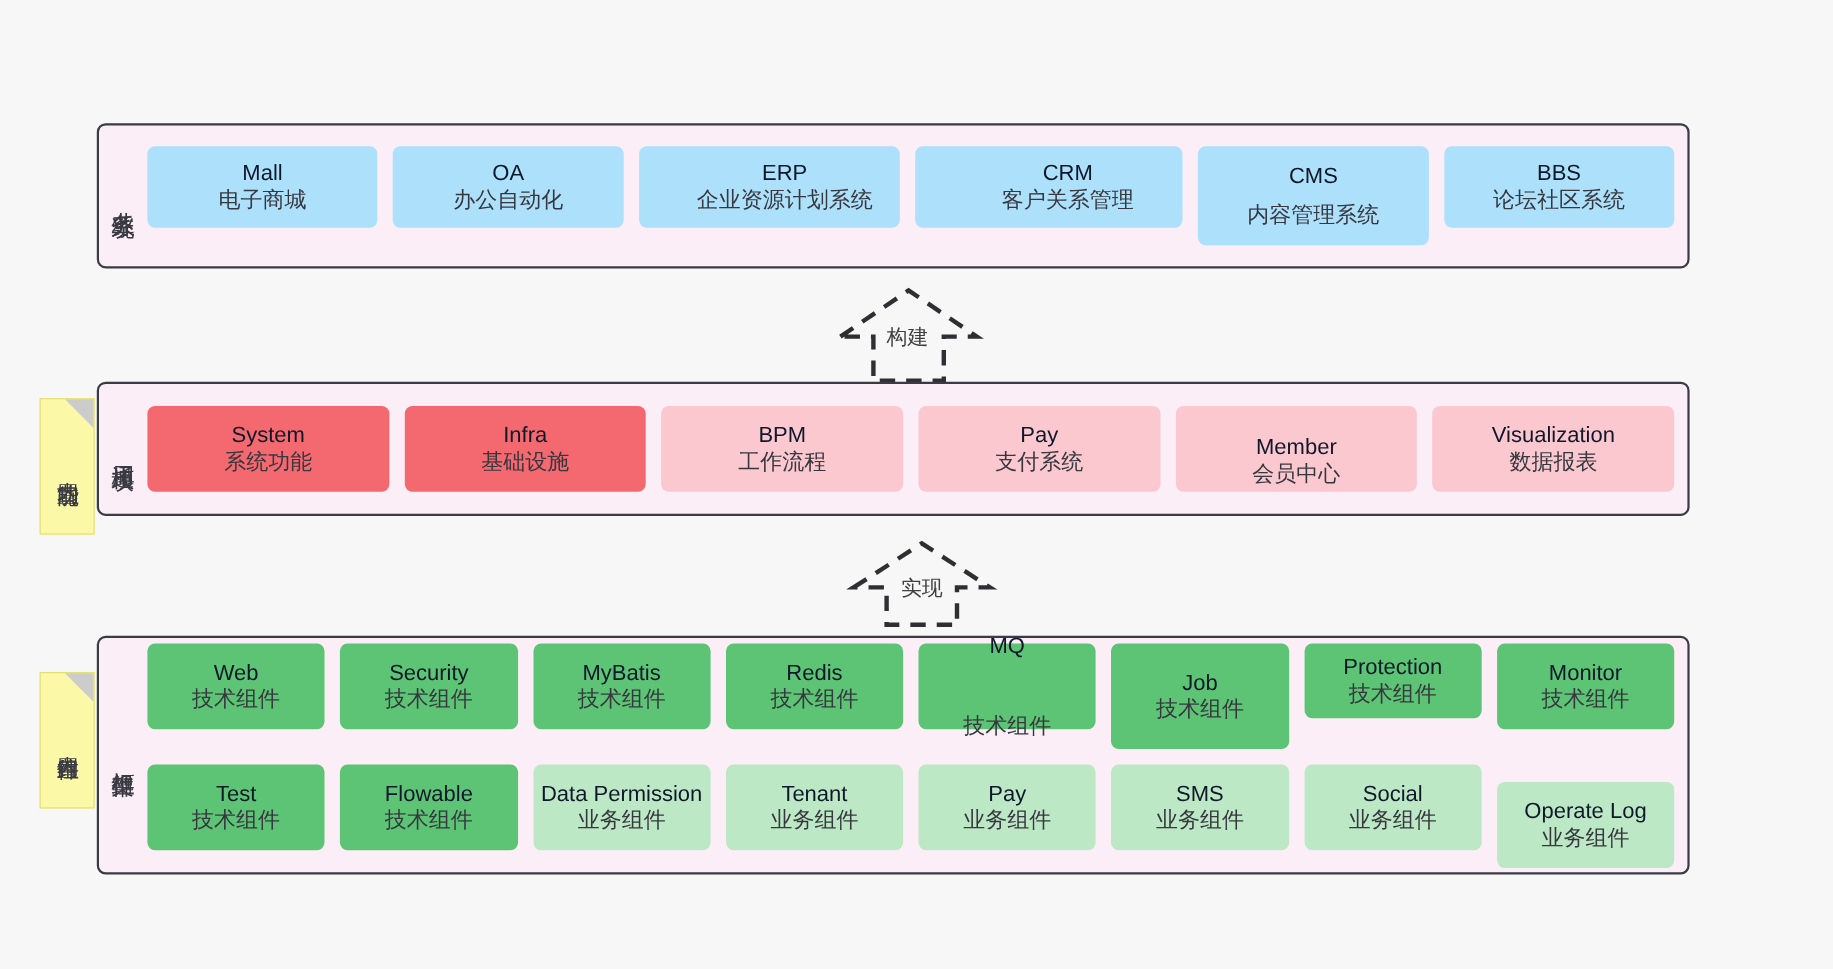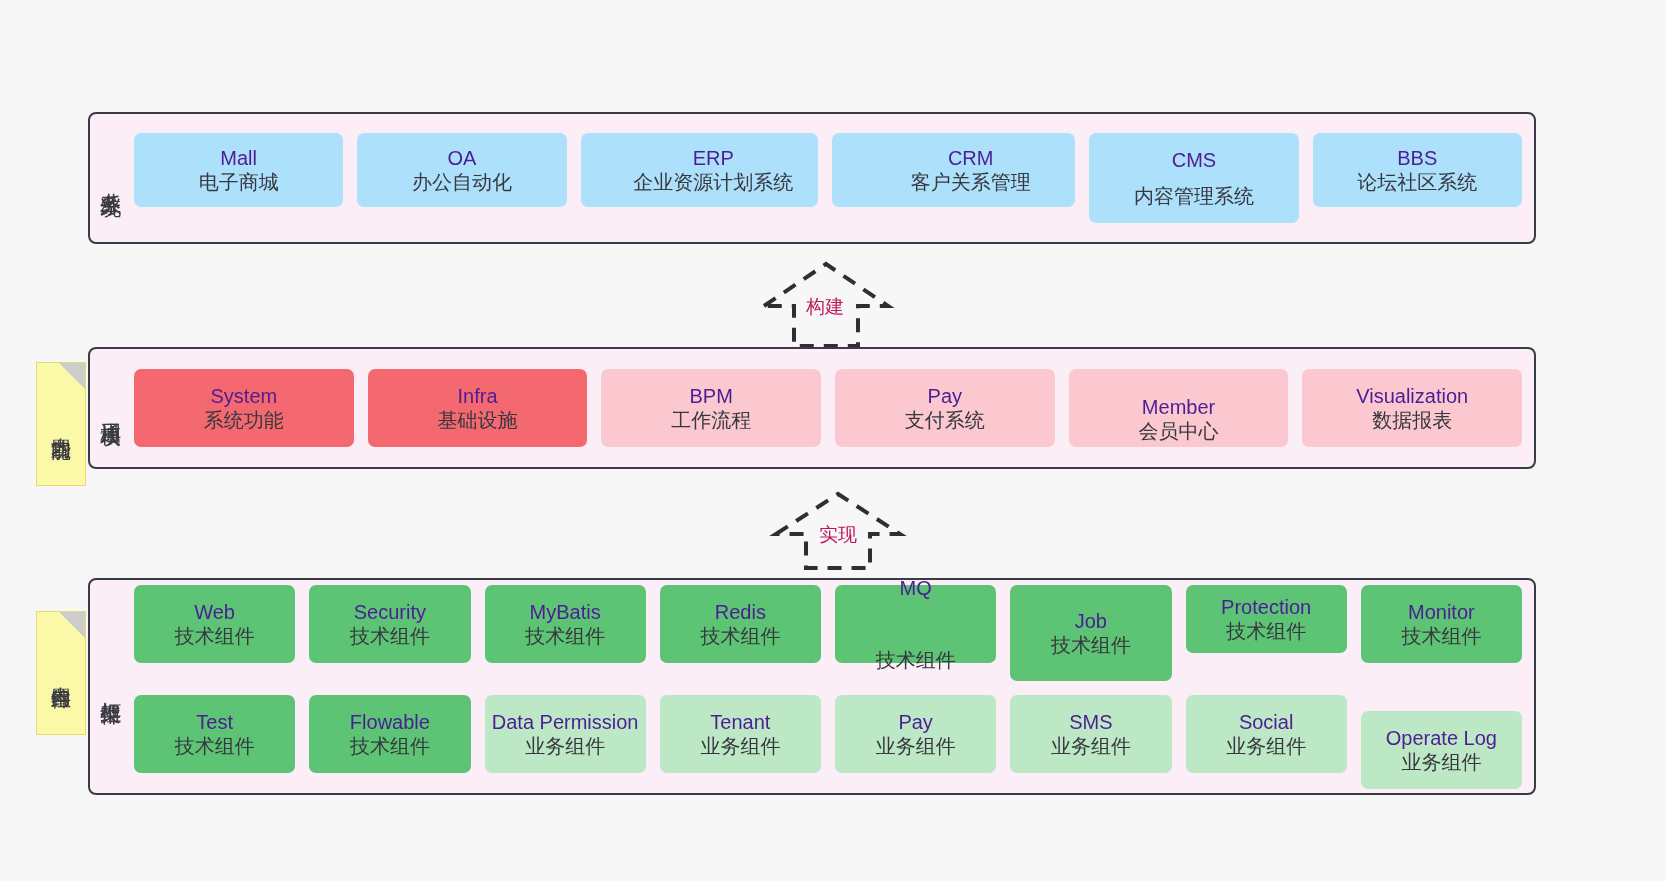--- a/index.html
+++ b/index.html
@@ -67,21 +67,21 @@
     flex-direction: column;
     align-items: center;
     justify-content: center;
     text-align: center;
     box-sizing: border-box;
     padding: 4px 6px;
     line-height: 1.2;
   }
   .card .t1 {
     font-size: 20px;
-    color: #4c1d95;
+    color: #0f172a;
   }
   .card .t2 {
     font-size: 20px;
     color: #37373f;
   }
   .blue   { background: #ade0fb; }
   .red    { background: #f4696f; }
   .pink   { background: #fbc8d0; }
   .green  { background: #5cc474; }
   .mint   { background: #bde8c6; }
@@ -115,21 +115,21 @@
   }
 
   
   .arrow {
     position: absolute;
   }
   .arrow svg { display: block; overflow: visible; }
   .arrow-label {
     position: absolute;
     font-size: 19px;
-    color: #be185d;
+    color: #404040;
     background: #f7f7f7;
     padding: 0 2px;
     white-space: nowrap;
   }
 </style>
 </head>
 <body>
 
 <div class="canvas">
 

